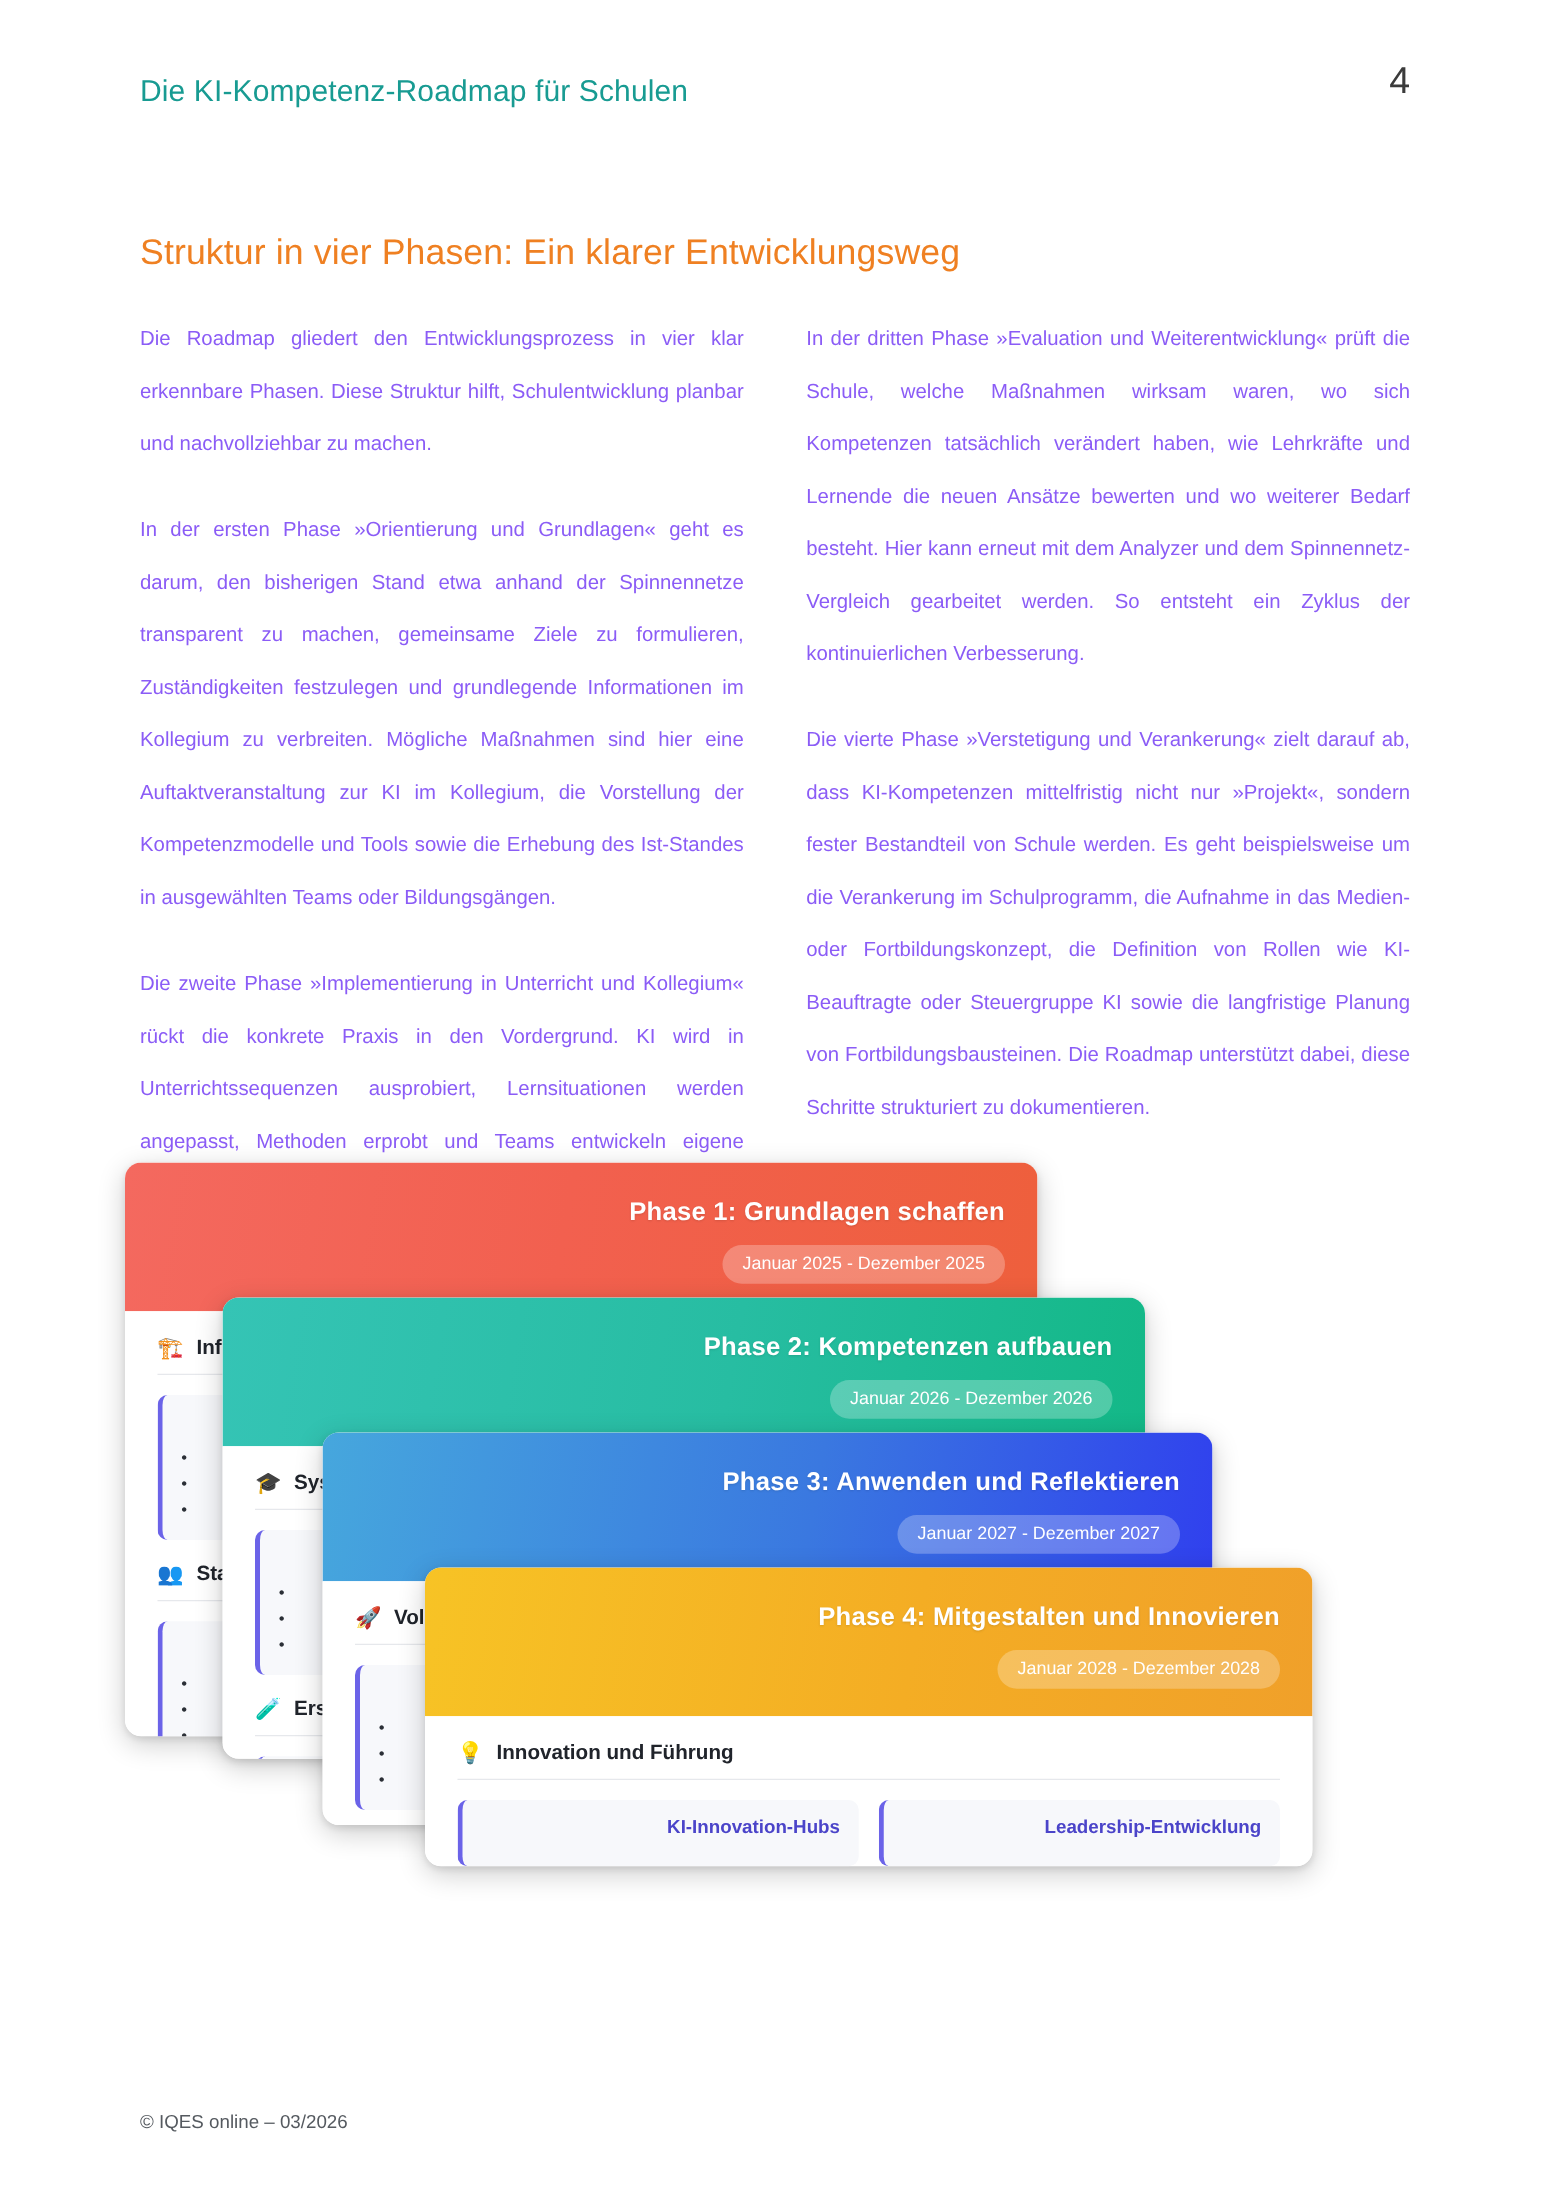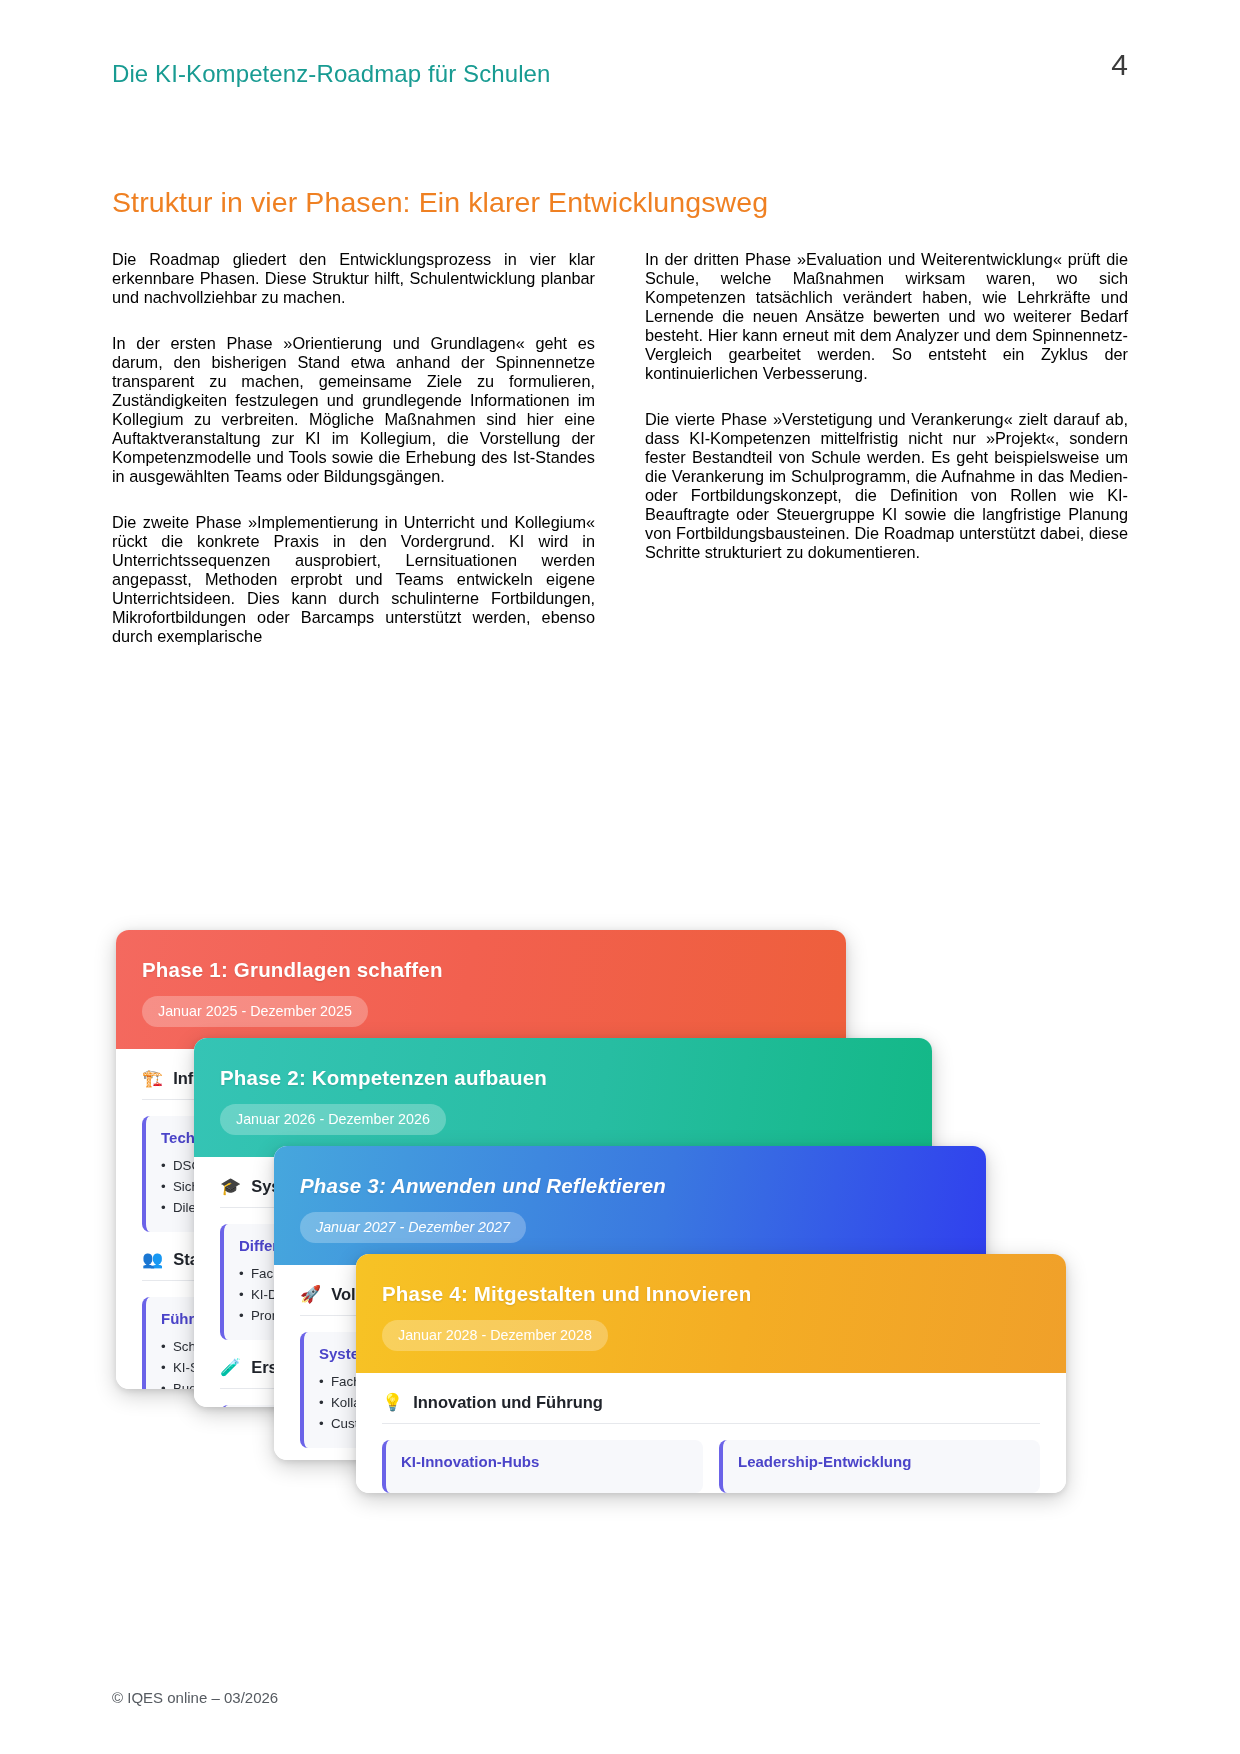--- a/index.html
+++ b/index.html
@@ -28,29 +28,29 @@
   }
 
   
   .cols {
     position: absolute; left: 112px; top: 250px;
     width: 1016px;
     display: flex; gap: 50px;
   }
   .col { width: 483px; }
   .col p {
-    font-size: 16.3px; line-height: 19px; color: #000000;
+    font-size: 16.3px; line-height: 42px; color: #8b5cf6;
     text-align: justify; text-justify: inter-word;
     hyphens: manual;
     margin-bottom: 27px;
   }
   .col p:last-child { margin-bottom: 0; }
 
   
-  .stack { position: absolute; left: 16px; top: 930px; width: 1004px; height: 560px; }
+  .stack { position: absolute; left: 0; top: 930px; width: 1004px; height: 560px; text-align: right; }
 
   .pcard {
     position: absolute;
     border-radius: 13px;
     box-shadow: 0 6px 22px rgba(0,0,0,.20), 0 2px 6px rgba(0,0,0,.10);
     background: #ffffff;
     overflow: hidden;
   }
   .phead {
     padding: 28px 26px 22px 26px;
@@ -109,21 +109,21 @@
   .grid2 .sub { flex: 1 1 0; margin-bottom: 0; }
 
   
   #phase1 { left: 100px;  top: 0px;   width: 730px; }
   #phase2 { left: 178px;  top: 108px; width: 738px; }
   #phase3 { left: 258px;  top: 216px; width: 712px; }
   #phase4 { left: 340px;  top: 324px; width: 710px; }
 
   #phase1 .phead { background: linear-gradient(100deg,#f4695f 0%,#f2604f 48%,#ee5f3c 100%); }
   #phase2 .phead { background: linear-gradient(100deg,#35c4b5 0%,#27bda2 55%,#13b887 100%); }
-  #phase3 .phead { background: linear-gradient(100deg,#46a7dd 0%,#3a78e0 55%,#3040ee 100%); font-style: italic; }
+  #phase3 .phead { background: linear-gradient(100deg,#46a7dd 0%,#3a78e0 55%,#3040ee 100%); }
   #phase4 .phead { background: linear-gradient(100deg,#f7c325 0%,#f4ad24 55%,#f0a02a 100%); }
 
   #phase1 .pbody { height: 340px; }
   #phase2 .pbody { height: 250px; }
   #phase3 .pbody { height: 195px; }
   #phase4 .pbody { height: 120px; }
 
   
   .footer {
     position: absolute; left: 112px; bottom: 48px;

